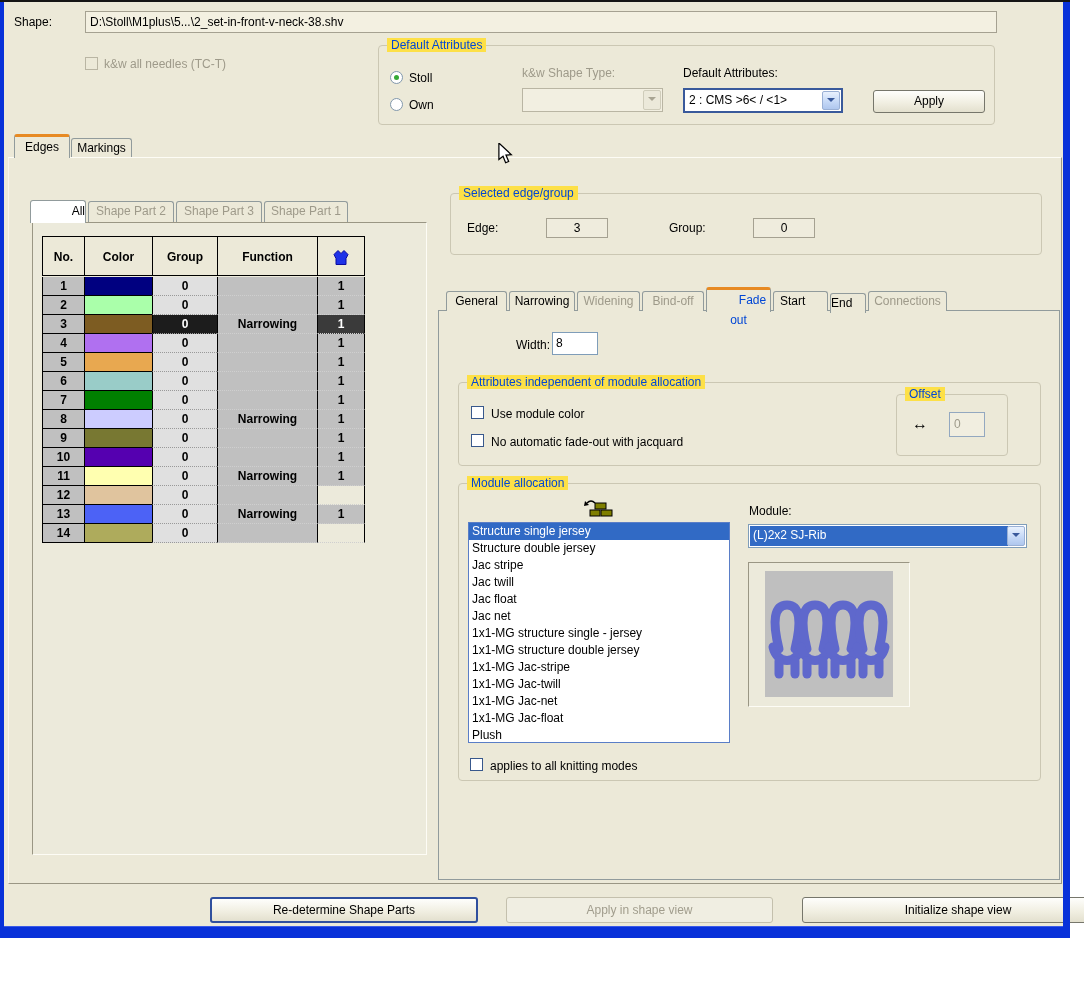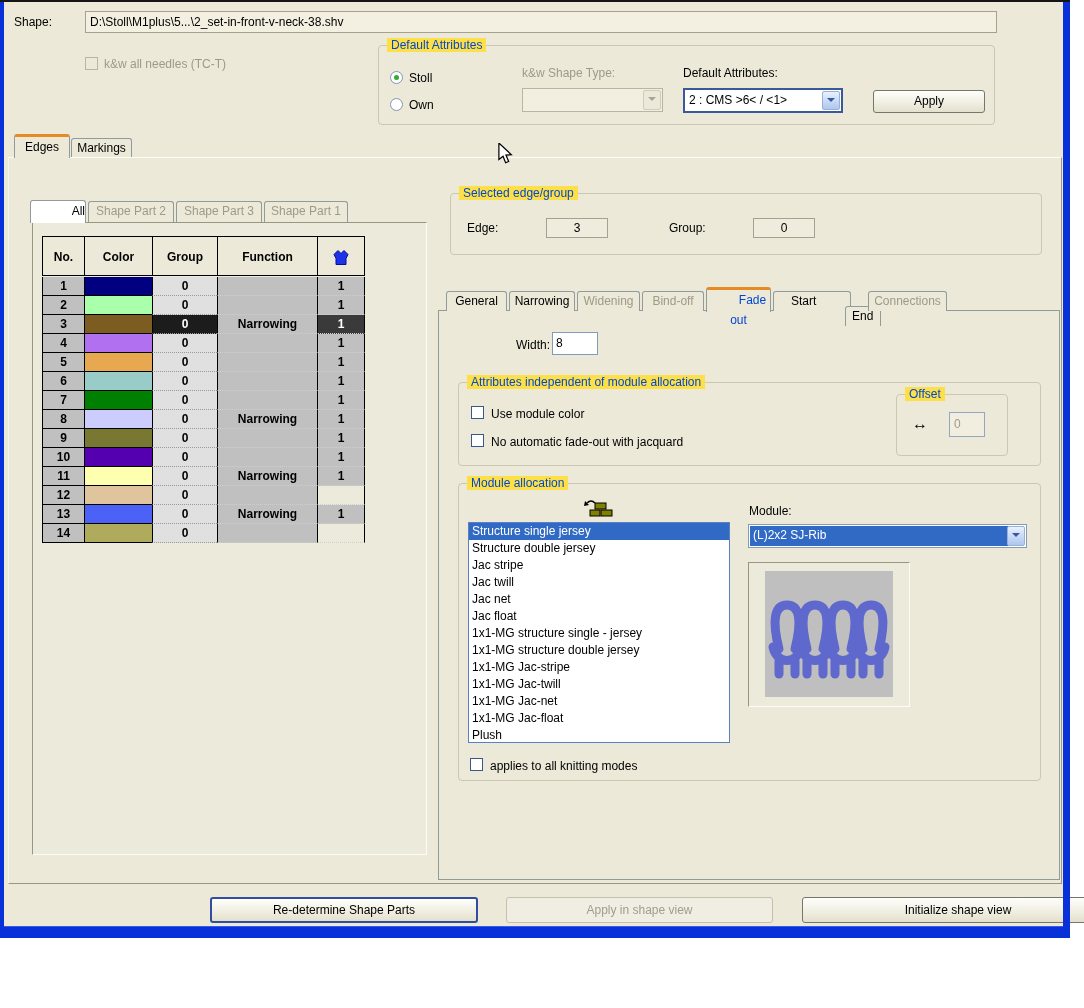--- a/index.html
+++ b/index.html
@@ -241,22 +241,22 @@
       <div class="ef" style="left:95px;top:24px;width:62px;height:20px;">3</div>
       <div class="lbl" style="left:218px;top:27px;position:absolute;">Group:</div>
       <div class="ef" style="left:302px;top:24px;width:62px;height:20px;">0</div>
     </div>
 
     <div class="xtab z3" style="left:446px;top:291px;width:61px;height:20px;line-height:18px;">General</div>
     <div class="xtab z3" style="left:509px;top:291px;width:66px;height:20px;line-height:18px;">Narrowing</div>
     <div class="xtab z3" style="left:577px;top:291px;width:63px;height:20px;line-height:18px;"><span class="dis-t">Widening</span></div>
     <div class="xtab z3" style="left:642px;top:291px;width:62px;height:20px;line-height:18px;"><span class="dis-t">Bind-off</span></div>
     <div class="xtab active" style="left:706px;top:287px;width:65px;height:25px;line-height:20px;"><span class="blue-t">Fade out</span></div>
-    <div class="xtab z3" style="left:773px;top:291px;width:78px;height:20px;line-height:18px;text-align:left;padding-left:17px;">Start</div>
-    <div class="xtab z3" style="left:830px;top:306px;width:36px;height:20px;line-height:18px;text-align:left;padding-left:6px;margin-left:15px;">End</div>
+    <div class="xtab z3" style="left:773px;top:291px;width:55px;height:20px;line-height:18px;text-align:left;padding-left:6px;">Start</div>
+    <div class="xtab z3" style="left:830px;top:293px;width:36px;height:20px;line-height:18px;text-align:left;">End</div>
     <div class="xtab z3" style="left:868px;top:291px;width:79px;height:20px;line-height:18px;"><span class="dis-t">Connections</span></div>
 
     <div class="fpanel"></div>
 
     <div class="lbl z3" style="left:516px;top:338px;position:absolute;z-index:3;">Width:</div>
     <div class="wf z3" style="left:552px;top:332px;width:46px;height:23px;">8</div>
 
     <div class="gb z3" style="left:458px;top:382px;width:583px;height:84px;">
       <span class="cap">Attributes independent of module allocation</span>
       <span class="cb" style="left:12px;top:23px;"></span>
@@ -280,22 +280,22 @@
         <rect x="9" y="11" width="10" height="6" fill="#7f7f00" stroke="#000"></rect>
       </svg>
       <div class="lbl" style="left:290px;top:20px;position:absolute;">Module:</div>
     </div>
 
     <div class="lbox">
       <div class="litem sel">Structure single jersey</div>
       <div class="litem">Structure double jersey</div>
       <div class="litem">Jac stripe</div>
       <div class="litem">Jac twill</div>
+      <div class="litem">Jac float</div>
       <div class="litem">Jac net</div>
-      <div class="litem">Jac float</div>
       <div class="litem">1x1-MG structure single - jersey</div>
       <div class="litem">1x1-MG structure double jersey</div>
       <div class="litem">1x1-MG Jac-stripe</div>
       <div class="litem">1x1-MG Jac-twill</div>
       <div class="litem">1x1-MG Jac-net</div>
       <div class="litem">1x1-MG Jac-float</div>
       <div class="litem">Plush</div>
     </div>
 
     <div class="combo z3" style="left:748px;top:524px;width:279px;height:24px;">

